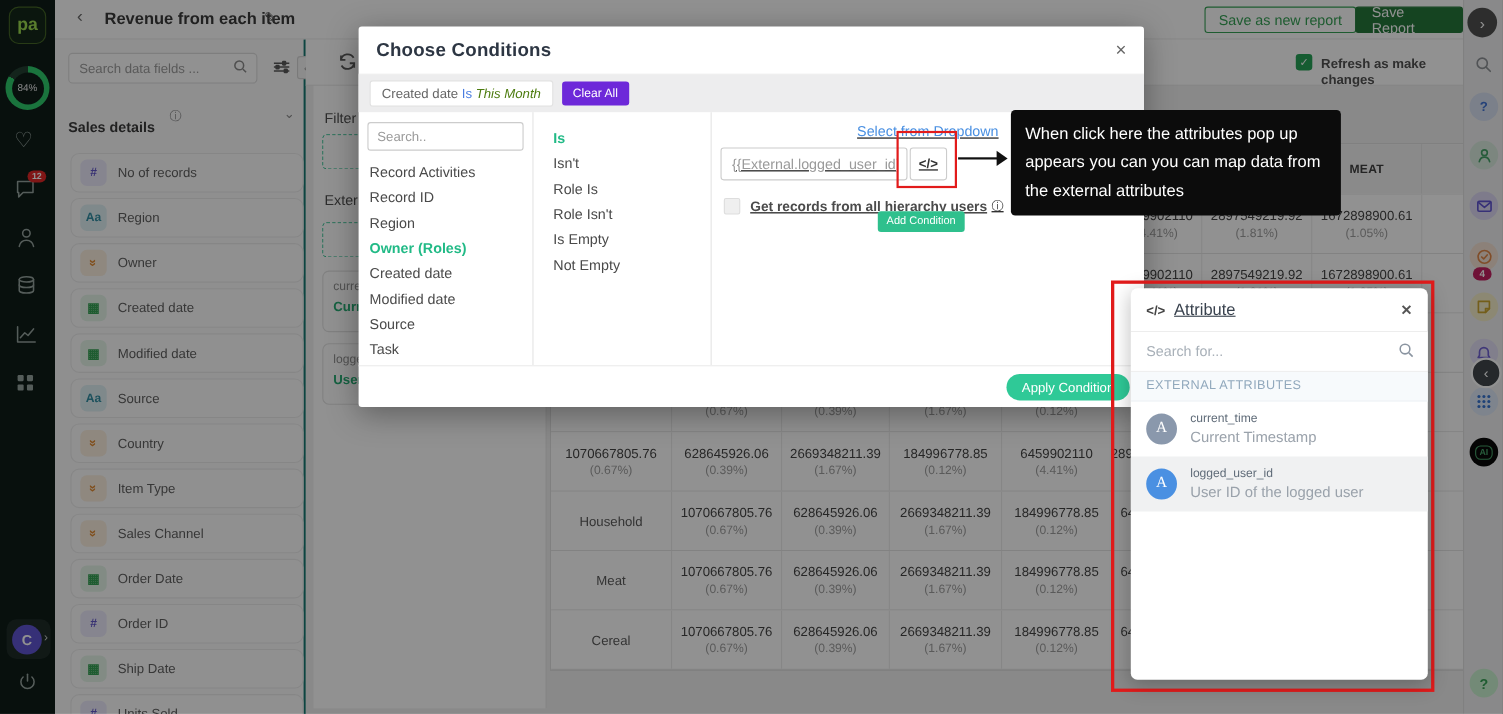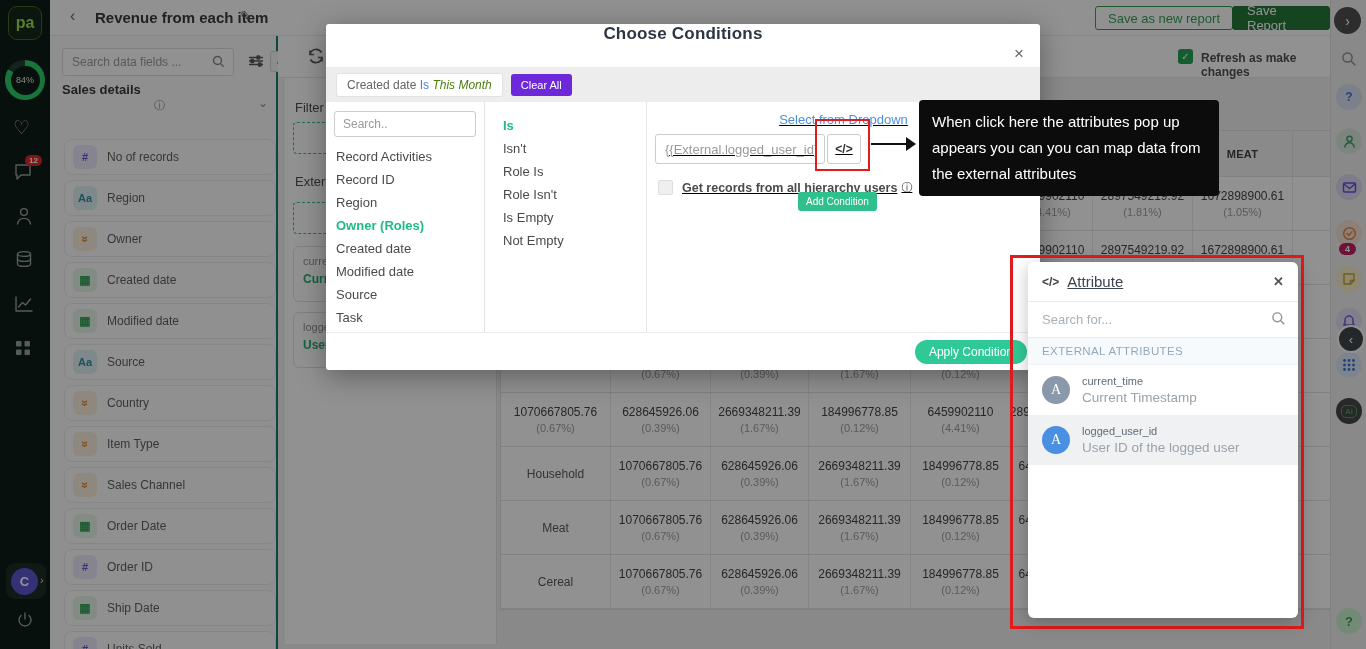--- a/index.html
+++ b/index.html
@@ -42,21 +42,21 @@
 
   
   .fields-panel{position:absolute;left:50px;top:36px;width:228px;height:613px;background:#fbfbfc;border-right:2px solid #0f766e;z-index:1;}
   .fp-search{position:absolute;left:12px;top:12px;width:172px;height:28px;border:1px solid #ddd;border-radius:4px;
         background:#fff;font-size:12px;color:#555;padding:0 26px 0 9px;outline:none;}
   .fp-search::placeholder{color:#9a9a9a;}
   .fp-mag{position:absolute;left:162px;top:18px;}
   .fp-sliders{position:absolute;left:198px;top:18px;}
   .fp-collapse{position:absolute;left:220px;top:15px;width:19px;height:21px;border:1px solid #d5d5d5;border-radius:3px;
         background:#f6f6f6;color:#777;font-size:11px;display:flex;align-items:center;justify-content:center;}
-  .fp-section{position:absolute;left:12px;top:46px;font-size:13px;font-weight:bold;color:#333;}
+  .fp-section{position:absolute;left:12px;top:72px;font-size:13px;font-weight:bold;color:#333;}
   .fp-info{position:absolute;left:104px;top:62px;font-size:11px;color:#8a8a8a;}
   .fp-chev{position:absolute;left:208px;top:60px;color:#888;font-size:12px;}
   .field-list{position:absolute;left:14px;top:103px;width:212px;}
   .field-item{width:212px;height:36px;margin-bottom:5px;background:#fdfdfd;border:1px solid #ececec;border-radius:8px;
         display:flex;align-items:center;padding:0 8px;}
   .fi{width:24px;height:24px;border-radius:6px;display:flex;align-items:center;justify-content:center;font-size:11px;font-weight:bold;margin-right:10px;}
   .fi.hash{background:#eceafc;color:#5d50c9;}
   .fi.text{background:#dff0f4;color:#2a8aa0;}
   .fi.pick{background:#fbeede;color:#e0882e;}
   .fi.pick i{display:inline-block;transform:rotate(90deg);font-style:normal;font-size:12px;}
@@ -99,33 +99,33 @@
   .ri-search{top:46px;} .ri-search svg{stroke:#8b8f94;}
   .ri-q{top:84px;background:#d7e0f2;color:#3b6fd4;font-size:12px;font-weight:bold;}
   .ri-person{top:128px;background:#d9ecdf;} .ri-person svg{stroke:#3f9e63;}
   .ri-mail{top:174px;background:#dcd8f5;} .ri-mail svg{stroke:#5b4fd0;}
   .ri-task{top:220px;background:#f6e2d3;} .ri-task svg{stroke:#e08443;}
   .task-badge{position:absolute;left:8px;top:243px;background:#c2185b;color:#fff;font-size:9px;font-weight:bold;
         padding:1px 6px;border-radius:8px;}
   .ri-note{top:266px;background:#f6eec9;} .ri-note svg{stroke:#c9a227;}
   .ri-bell{top:308px;background:#e2def6;} .ri-bell svg{stroke:#6b5bd2;}
   .ri-grid{top:352px;background:#dde7f7;} .ri-grid svg{fill:#2f6fd0;stroke:none;}
-  .ri-ai{top:398px;background:#404040;justify-content:center;}
+  .ri-ai{top:398px;background:#000000;justify-content:center;}
   .ri-ai b{border:1.5px solid #3f9e63;border-radius:5px;color:#3f9e63;font-size:8px;padding:1px 3px;}
   .ri-help{top:608px;background:#c9f2cf;color:#2f9e4f;font-size:13px;font-weight:bold;}
   .collapse-btn{position:absolute;left:1337px;top:325px;width:28px;height:28px;border-radius:50%;background:#3b4046;
         border:2px solid #fff;color:#fff;font-size:13px;display:flex;align-items:center;justify-content:center;z-index:2;}
 
   
   .overlay{position:absolute;inset:0;background:rgba(10,10,10,0.45);z-index:5;}
 
   
   .modal{position:absolute;left:326px;top:24px;width:714px;height:346px;background:#fff;border-radius:3px;z-index:10;
         box-shadow:0 6px 28px rgba(0,0,0,.35);display:flex;flex-direction:column;}
-  .m-head{height:44px;display:flex;align-items:center;padding:0 16px;border-bottom:1px solid #ececec;flex-direction:column;}
+  .m-head{height:44px;display:flex;align-items:center;padding:0 16px;border-bottom:1px solid #ececec;}
   .m-title{font-size:17px;font-weight:bold;color:#2d3643;letter-spacing:.2px;}
   .m-close{margin-left:auto;font-size:17px;color:#666;}
   .m-chipbar{height:34px;background:#ededee;display:flex;align-items:center;padding:0 10px;}
   .chip{background:#fff;border:1px solid #e2e2e2;border-radius:3px;padding:4px 10px;font-size:12px;color:#666;}
   .chip .op{color:#4a7de0;}
   .chip .val{color:#4d7c0f;font-style:italic;}
   .btn-clear{margin-left:8px;background:#6d28d9;color:#fff;font-size:11px;border-radius:3px;padding:5px 10px;}
   .m-body{flex:1;display:flex;min-height:0;}
   .m-col1{width:159px;border-right:1px solid #e4e4e4;padding:9px 8px;}
   .m-search{width:100%;height:26px;border:1px solid #ccc;border-radius:3px;font-size:12px;padding:0 8px;outline:none;}

